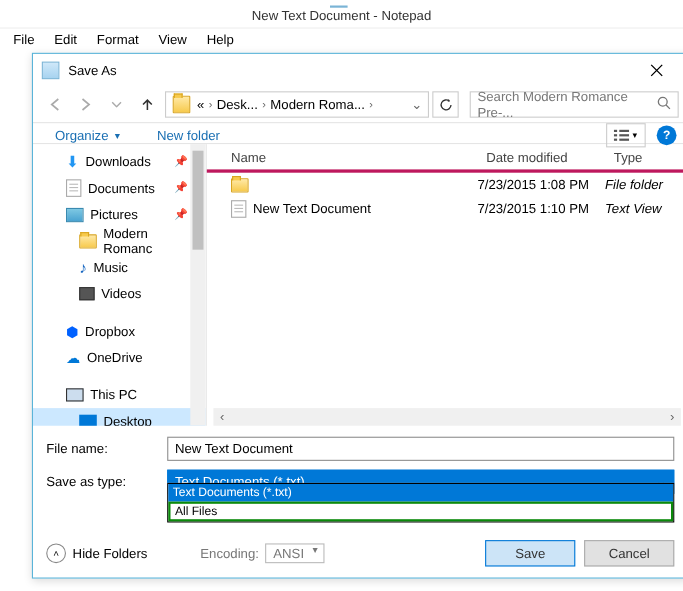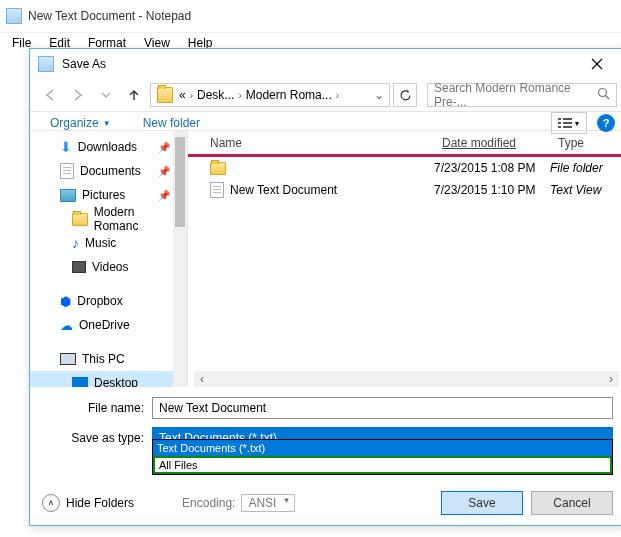--- a/index.html
+++ b/index.html
@@ -1,18 +1,18 @@
 <!DOCTYPE html>
 <html><head>
 <meta charset="utf-8">
 <style>
 * { box-sizing: border-box; margin: 0; padding: 0; font-family: 'Segoe UI', Tahoma, sans-serif; font-size: 12px; }
 body { background: #fff; width: 621px; height: 537px; overflow: hidden; position: relative; }
 
-.app-titlebar { height: 26px; background: #fff; border-bottom: 1px solid #eee; display: flex; align-items: center; padding: 16px 6px; }
+.app-titlebar { height: 26px; background: #fff; border-bottom: 1px solid #eee; display: flex; align-items: center; padding: 5px 6px; flex-direction: column; }
 .app-titlebar .icon { width: 16px; height: 16px; margin-right: 6px; }
 .app-titlebar .title { color: #333; }
 
 .menubar { height: 20px; display: flex; align-items: center; padding: 0 4px; gap: 2px; }
 .menubar span { padding: 2px 8px; color: #000; cursor: default; }
 
 .dialog { position: absolute; left: 12px; top: 48px; width: 597px; height: 478px; border: 1px solid #5ab4d9; background: #fff; box-shadow: 0 2px 8px rgba(0,0,0,0.15); margin-left: 17px; }
 .dialog-titlebar { height: 30px; display: flex; align-items: center; padding: 0 8px; }
 .dialog-titlebar .title { margin-left: 8px; color: #000; font-size: 12px; }
 .dialog-titlebar .spacer { flex: 1; }
@@ -44,33 +44,33 @@
 .tree-item .pin { position: absolute; right: 16px; color: #888; font-size: 10px; }
 .tree-item.indent { padding-left: 42px; }
 .tree-item.sel { background: #cce8ff; }
 .tree-scroll { position: absolute; right: 0; top: 0; width: 14px; height: 100%; background: #f0f0f0; }
 .tree-scroll .thumb { position: absolute; left: 2px; right: 2px; top: 6px; height: 90px; background: #c0c0c0; }
 
 .filepane { flex: 1; position: relative; }
 .filehdr { display: flex; height: 26px; align-items: center; border-bottom: 3px solid #be185d; color: #444; }
 .filehdr .col { padding: 0 8px; }
 .filehdr .c1 { width: 246px; padding-left: 22px; }
-.filehdr .c2 { width: 116px; text-decoration: underline; }
+.filehdr .c2 { width: 116px; }
 .filehdr .c3 { flex: 1; }
 .filerow { display: flex; height: 22px; align-items: center; }
 .filerow .c1 { width: 246px; padding-left: 22px; display: flex; align-items: center; gap: 6px; }
 .filerow .c2 { width: 116px; color: #000; }
 .filerow .c3 { flex: 1; color: #000; overflow: hidden; white-space: nowrap; font-style: italic; }
 .hscroll { position: absolute; left: 6px; right: 6px; bottom: 0; height: 16px; background: #f0f0f0; display: flex; align-items: center; }
 .hscroll .arrow { width: 16px; height: 16px; display: flex; align-items: center; justify-content: center; color: #666; }
 .hscroll .track { flex: 1; }
 
 .formarea { padding: 8px 12px 0 12px; }
 .formrow { display: flex; align-items: center; height: 26px; margin-bottom: 4px; }
-.formrow label { width: 110px; text-align: right; padding-right: 8px; color: #000; }
+.formrow label { width: 110px; padding-right: 8px; color: #000; }
 .txtinput { flex: 1; height: 22px; border: 1px solid #8e8e8e; padding: 0 6px; background: #fff; }
 .combo { flex: 1; height: 22px; border: 1px solid #8e8e8e; background: #fff; display: flex; align-items: center; padding: 0 6px; position: relative; }
 .combo .arrowd { margin-left: auto; color: #000; }
 .combo.sel { border-color: #0078d7; background: #0078d7; color: #fff; }
 
 .dropdown { position: absolute; left: 122px; right: 12px; top: 0; border: 1px solid #000; background: #fff; z-index: 10; }
 .dropdown .opt { height: 16px; padding: 0 4px; display: flex; align-items: center; font-size: 11px; }
 .dropdown .opt.sel { background: #0078d7; color: #fff; }
 .dropdown .opt.hl { border: 2px solid #0a8a0a; height: 18px; }
 

